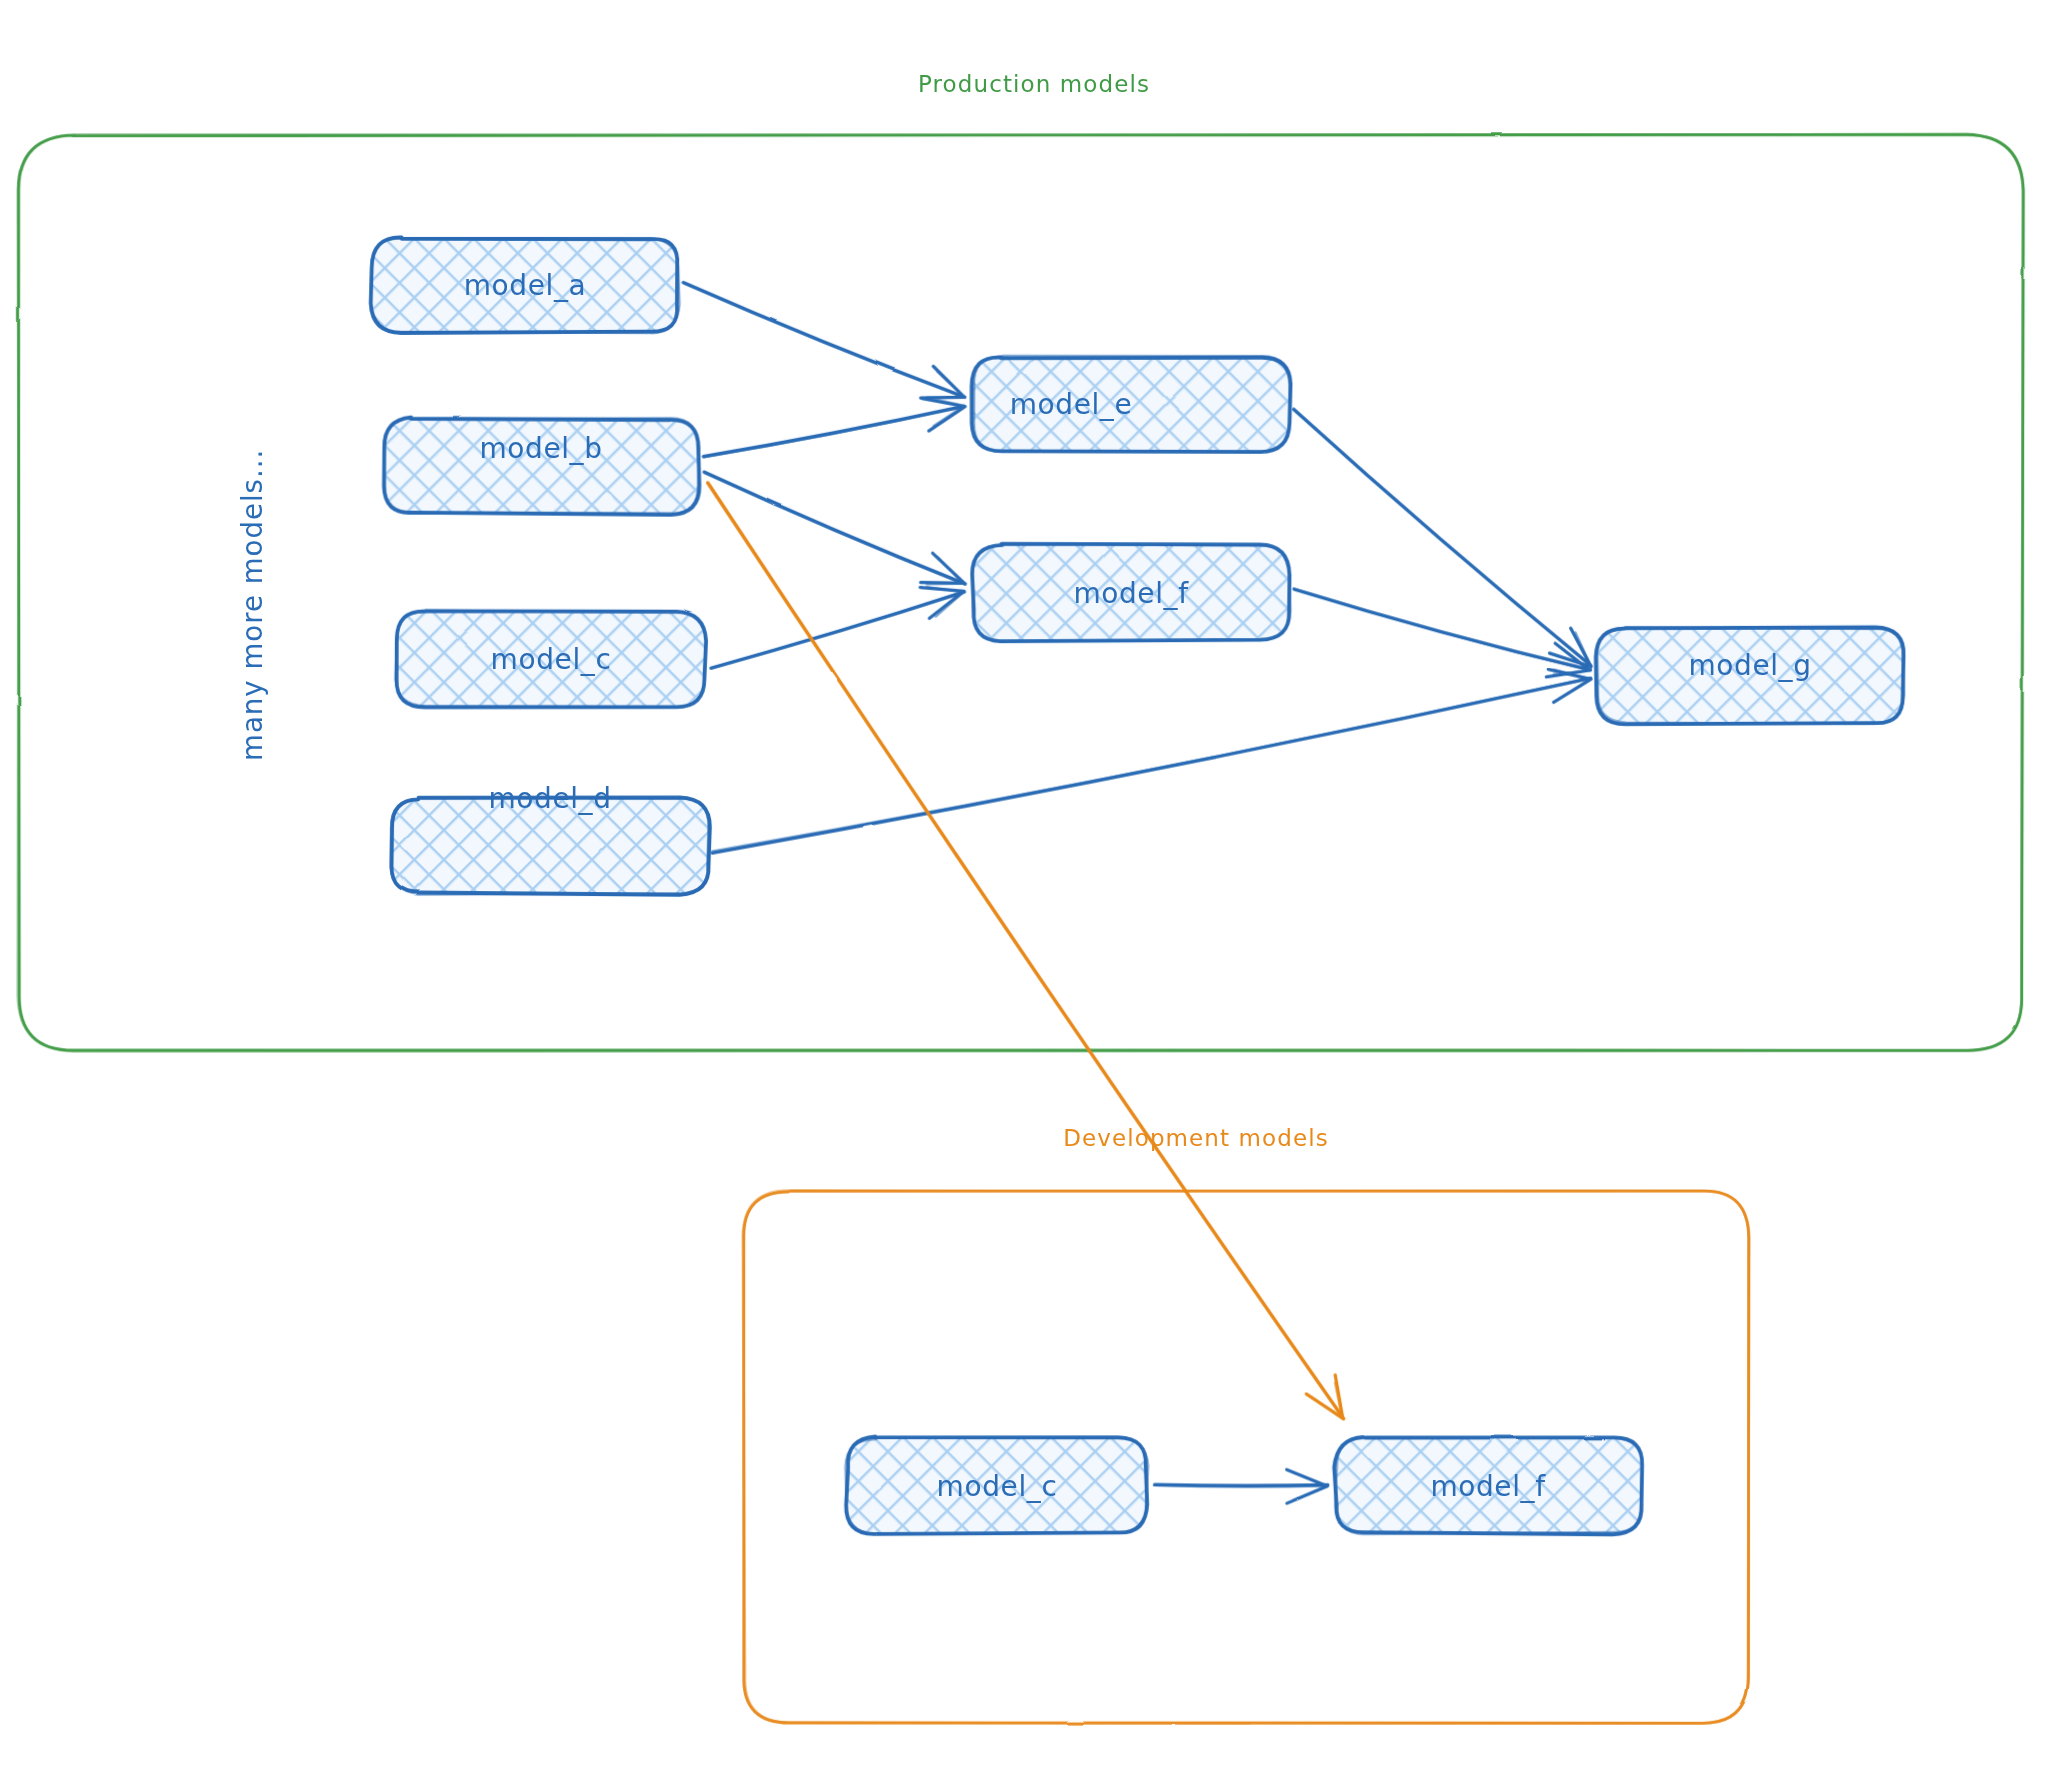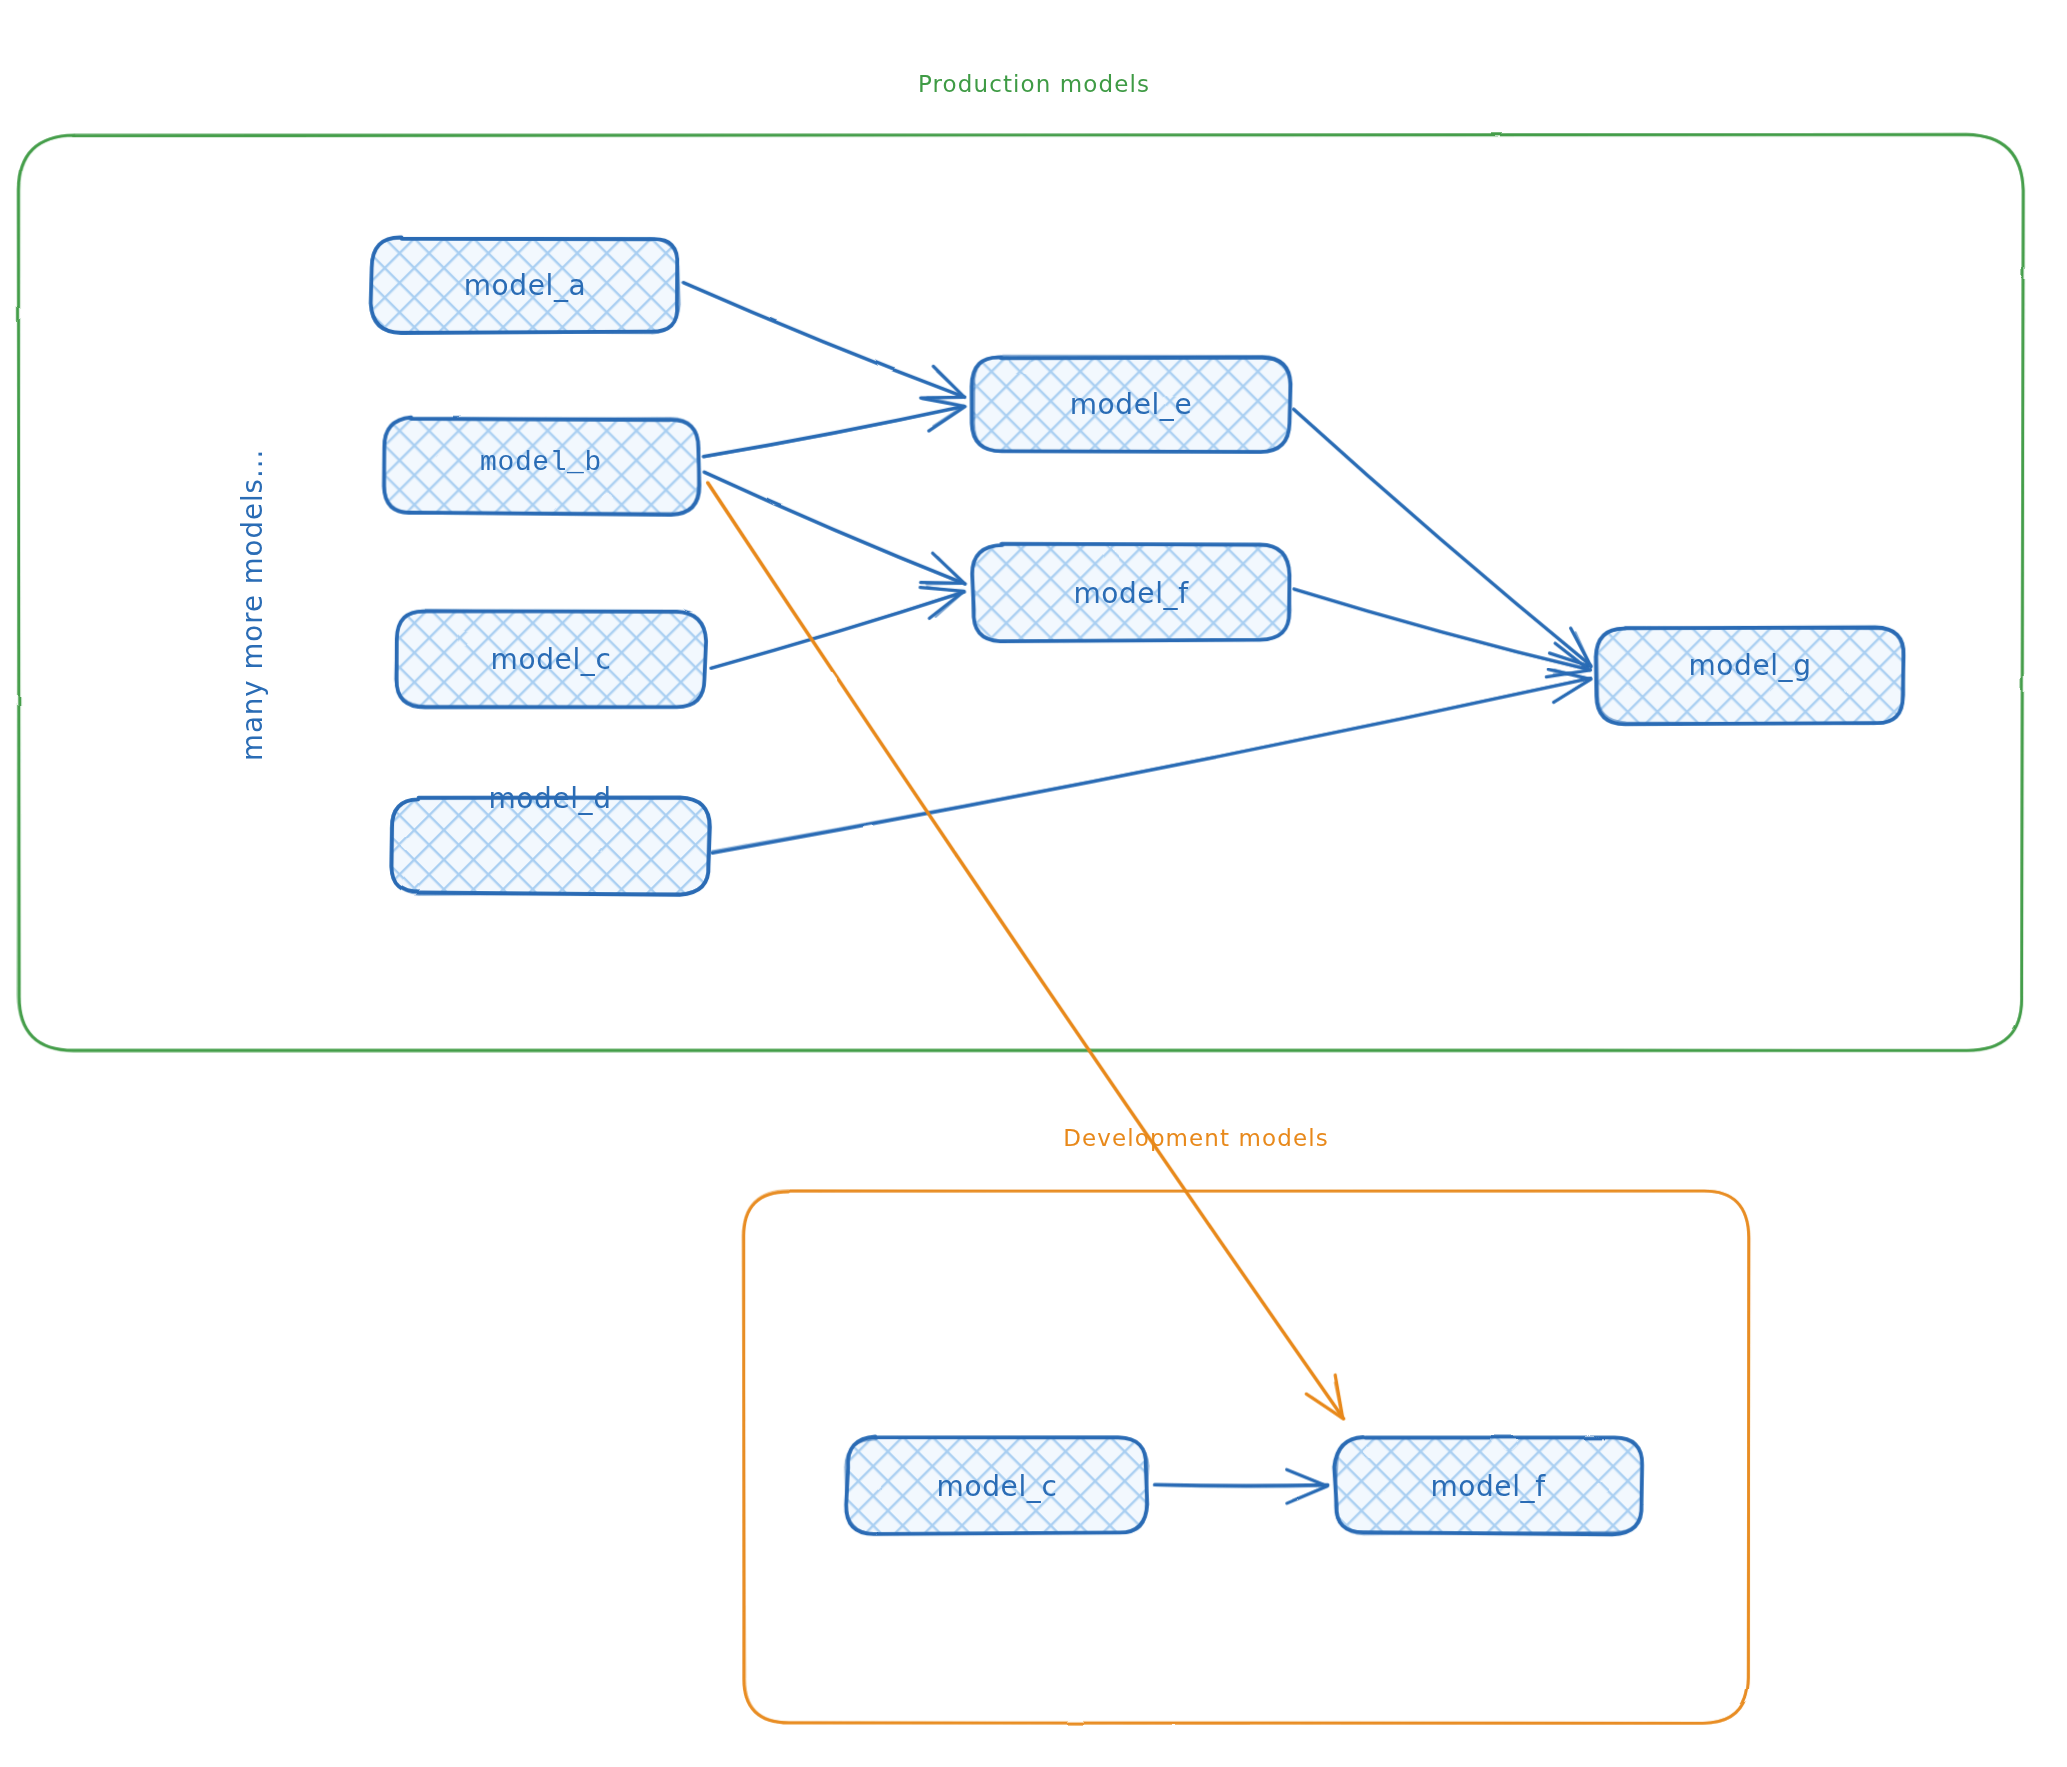--- a/index.html
+++ b/index.html
@@ -203,24 +203,24 @@
         <g>
           <path d="M 1433.945419713224 1512.6691201560056 L 1695.5024619852204 1512.6785855995392 Q 1726.1881714543738 1511.9976336609095 1725.828938906793 1541.5762064697576 L 1725.9021372156228 1582.4201829718054 Q 1726.6152071336821 1612.5862957946426 1696.6734205593232 1611.779340543728 L 1433.3765184367433 1612.7453663427593 Q 1403.3721227571705 1612.6671797630224 1403.290277117952 1582.2875214176195 L 1403.3724659298884 1541.2348836344363 Q 1403.8892439718309 1511.7234345604775 1433.3646579448434 1511.4060789843584" fill="url(#hatch)" stroke="none"></path>
           <path d="M 1435.3679824202172 1511.680536591113 L 1696.3784868338976 1511.6282173177358 Q 1727.048459186893 1511.0535541135137 1726.28398582278 1540.5497234643203 L 1725.60226483103 1582.0650151200896 Q 1727.5091233446772 1612.6360539878885 1694.9593744444471 1613.4062878235272 L 1434.2794500225593 1611.1165291551113 Q 1403.5055099537155 1611.5057920982622 1405.0477954936437 1582.6988616685844 L 1402.5680638969727 1542.6499164204345 Q 1405.545278243695 1512.2914417826996 1433.0620418328149 1510.9370841207622" fill="none" stroke="#2a6cb5" stroke-width="4" stroke-linecap="round" stroke-linejoin="round" opacity="1"></path>
           <path d="M 1435.1728176487484 1511.5462225129577 L 1694.961775280797 1512.1571443521218 Q 1727.1251261112864 1513.1945523885984 1726.0419951744573 1540.612897104124 L 1724.9616290124886 1582.8988128956867 Q 1725.1483378071098 1611.7135240933455 1697.19943685811 1610.9352742525448 L 1433.554362519623 1613.370867302907 Q 1404.166759959686 1611.534642442099 1403.5355243598742 1583.5579164057774 L 1405.5010319008964 1541.0431583631052 Q 1405.562608711404 1512.3646125683397 1434.043436083963 1512.4302631640949" fill="none" stroke="#2a6cb5" stroke-width="2.4" stroke-linecap="round" stroke-linejoin="round" opacity="0.55"></path>
         </g>
       </g>
   </svg>
 
   <div id="overlay-labels">
       <div class="node-label" style="left: 525px; top: 285px;">model_a</div>
-      <div class="node-label" style="left: 541px; top: 462px; font-family: Liberation Mono, monospace;">model_b</div>
+      <div class="node-label" style="left: 541px; top: 448px;">model_b</div>
       <div class="node-label" style="left: 551px; top: 659px;">model_c</div>
       <div class="node-label" style="left: 550px; top: 798px;">model_d</div>
-      <div class="node-label" style="left: 1131px; top: 404px;">model_e</div>
+      <div class="node-label" style="left: 1071px; top: 404px;">model_e</div>
       <div class="node-label" style="left: 1131px; top: 593px;">model_f</div>
       <div class="node-label" style="left: 1750px; top: 665px;">model_g</div>
       <div class="node-label" style="left: 997px; top: 1486px;">model_c</div>
       <div class="node-label" style="left: 1488px; top: 1486px;">model_f</div>
       <div class="group-label prod" style="left: 1034px; top: 84px; transform: translate(-50%, -50%);">Production models</div>
       <div class="group-label dev" style="left: 1196px; top: 1138px; transform: translate(-50%, -50%);">Development models</div>
       <div class="side-label" style="left: 236px; top: 761px; transform: rotate(-90deg);">many more models...</div>
     </div>
 
 </div>

